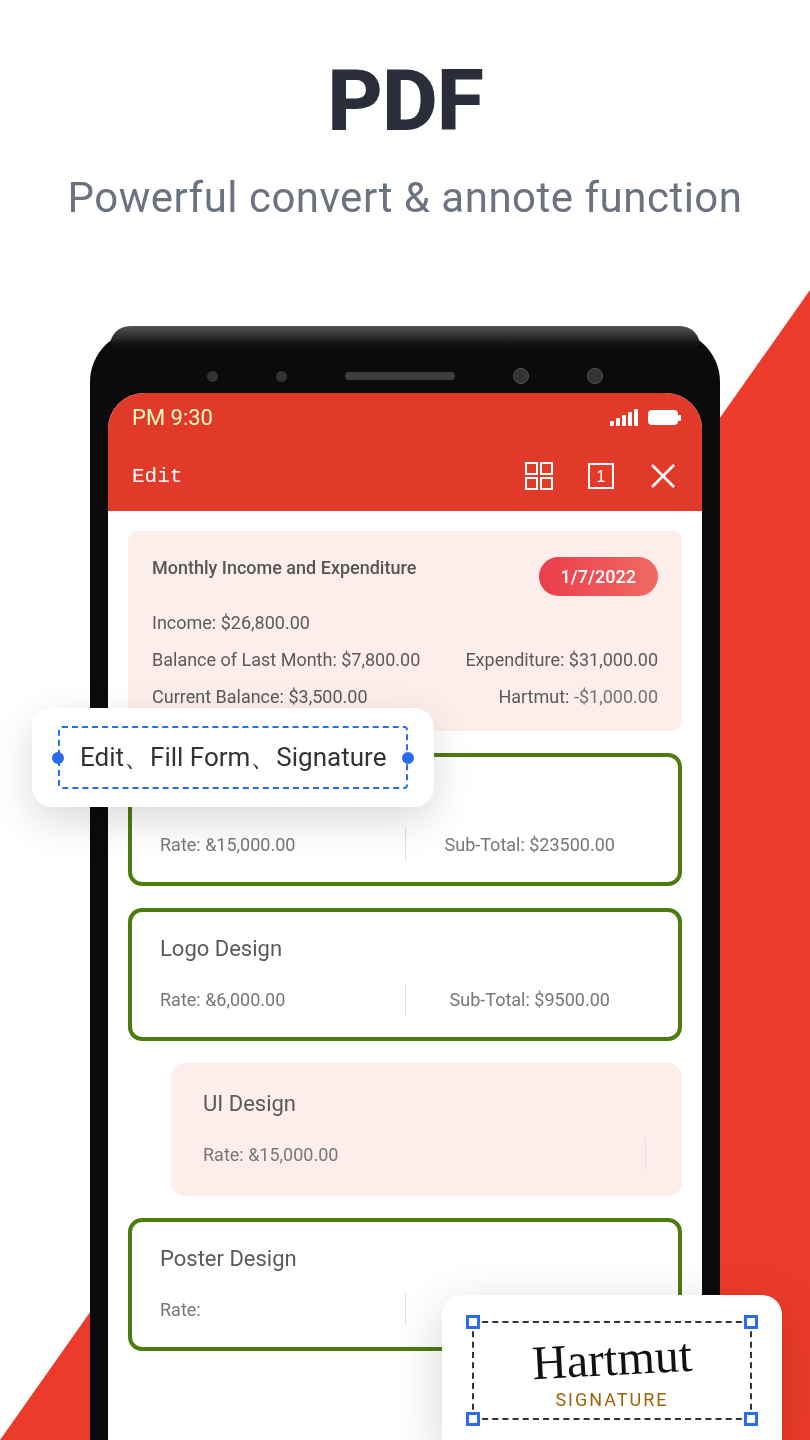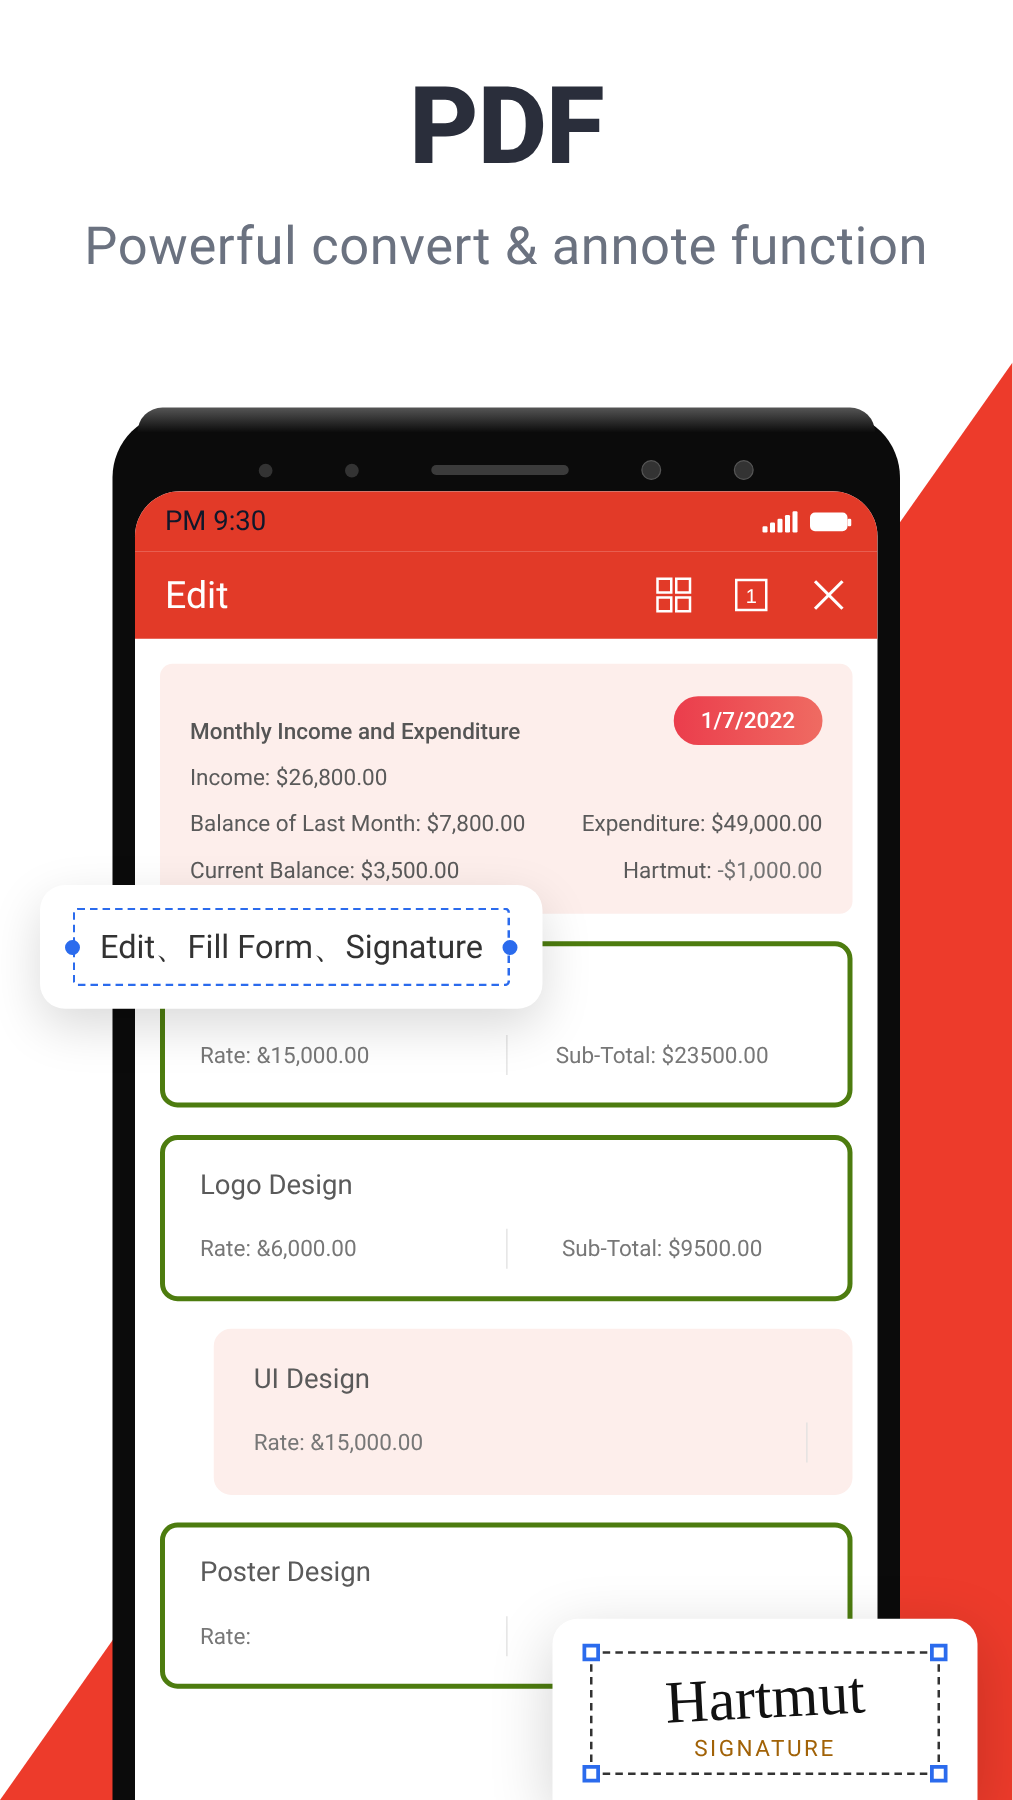--- a/index.html
+++ b/index.html
@@ -76,21 +76,21 @@
     background: #fff;
     border-radius: 36px 36px 0 0;
     overflow: hidden;
     position: relative;
     margin-top: 45px;
   }
 
   .status-bar {
     height: 48px;
     background: #E23A28;
-    color: #0f172a;
+    color: #fef9c3;
     display: flex;
     align-items: center;
     justify-content: space-between;
     padding: 0 24px;
     font-size: 22px;
     font-weight: 400;
   }
   .status-right { display:flex; align-items:center; gap:10px; }
   .signal-icon { display:flex; align-items:flex-end; gap:2px; height:17px;}
   .signal-icon span{ width:4px; background:#fff; border-radius:1px;}
@@ -98,35 +98,35 @@
   .battery-icon::after{content:"";position:absolute;right:-5px;top:3px;width:3px;height:6px;background:#fff;border-radius:1px;}
 
   .app-bar {
     height: 70px;
     background: #E23A28;
     color: #fff;
     display: flex;
     align-items: center;
     padding: 0 24px;
   }
-  .app-bar-title { font-size: 30px; font-weight: 400; flex: 1; }
+  .app-bar-title { font-size: 21px; font-weight: 400; flex: 1; font-family: Liberation Mono, monospace; }
   .app-bar-actions { display:flex; gap: 32px; align-items:center; }
   .icon-grid, .icon-page, .icon-close { width:30px; height:30px;}
   .icon-grid{ position:relative; }
   .icon-grid svg, .icon-page svg, .icon-close svg{width:100%;height:100%;}
 
   .doc-area { padding: 20px 20px 0 20px; }
   .summary-card {
     background: #FDEEEB;
     border-radius: 10px;
     padding: 26px 24px 24px 24px;
     font-size: 18px;
     color: #5A5A5A;
   }
-  .summary-top { display:flex; justify-content:space-between; align-items:flex-end;gap:40px;}
+  .summary-top { display:flex; justify-content:space-between; align-items:flex-start;gap:40px;}
   .date-pill {
     background: linear-gradient(90deg,#EB3D4C,#EF6B62);
     color:#fff;
     padding: 9px 22px;
     border-radius: 30px;
     font-size: 18px;
     font-weight:500;
   }
   .summary-line { margin-top: 16px; display:flex; justify-content:space-between;}
   .summary-left{color:#5a5a5a;}
@@ -287,21 +287,21 @@
           <span class="summary-left">
             <span>Income:</span> <span>$26,800.00</span>
           </span>
           <span></span>
         </div>
         <div class="summary-line">
           <span class="summary-left">
             <span>Balance of Last Month:</span> <span>$7,800.00</span>
           </span>
           <span class="summary-right">
-            <span>Expenditure:</span> <span>$49,000.00</span>
+            <span>Expenditure:</span> <span>$31,000.00</span>
           </span>
         </div>
         <div class="summary-line">
           <span class="summary-left">
             <span>Current Balance:</span> <span>$3,500.00</span>
           </span>
           <span class="summary-right">
             <span>Hartmut:</span> <span class="neg">-$1,000.00</span>
           </span>
         </div>

